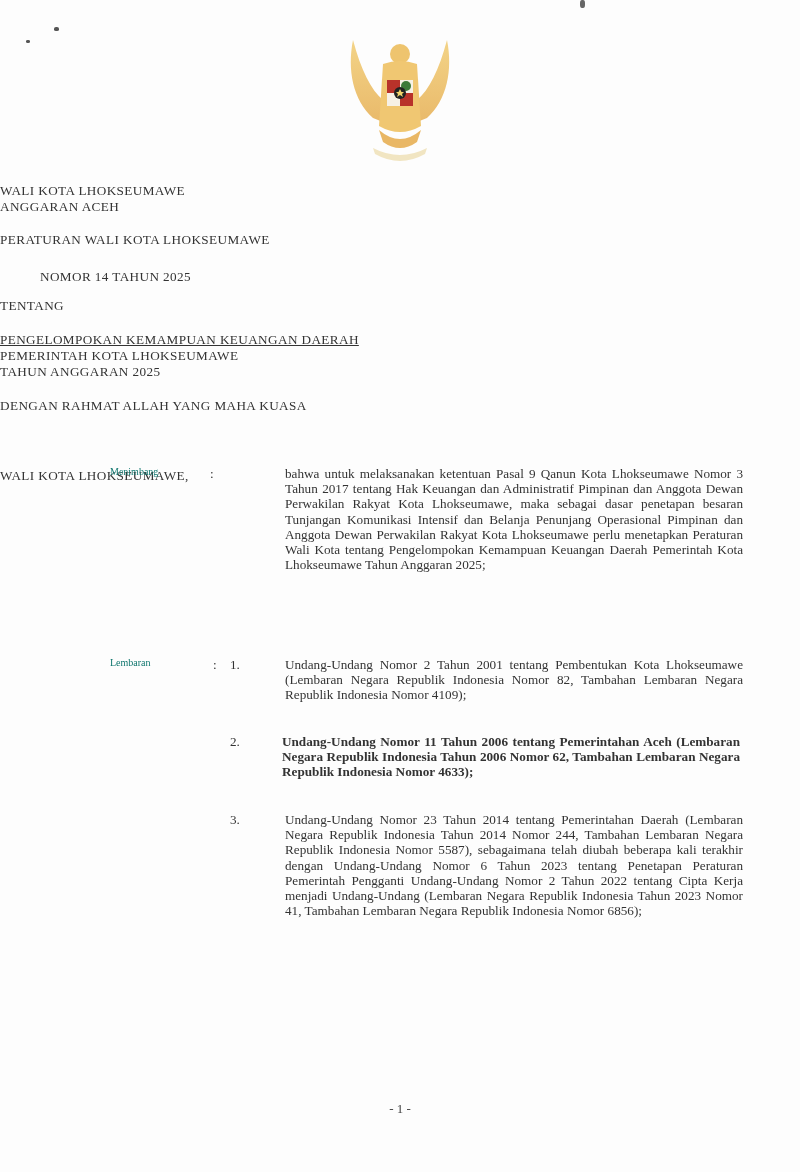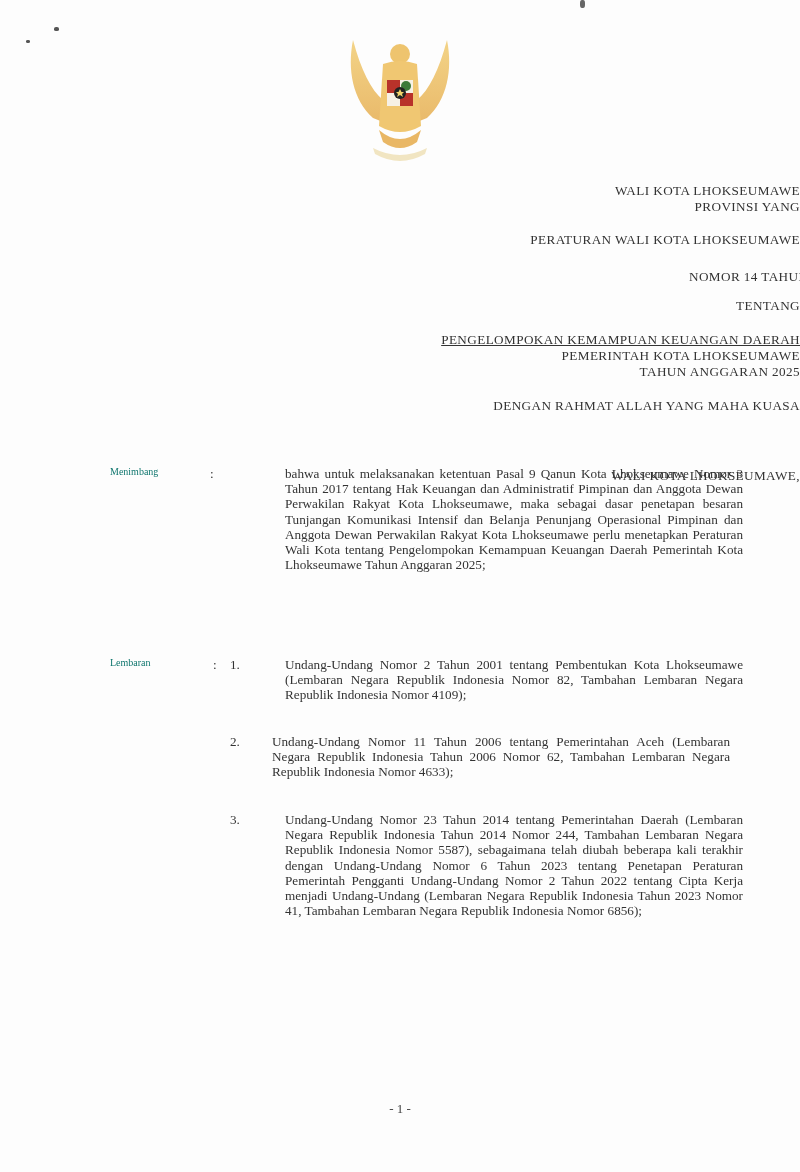--- a/index.html
+++ b/index.html
@@ -2,21 +2,21 @@
 <html><head>
   <meta charset="utf-8">
   <style>
     html, body { margin: 0; padding: 0; }
     body {
       width: 800px; height: 1172px; background: #fdfdfd; position: relative; overflow: hidden;
       font-family: "Liberation Serif", "DejaVu Serif", serif; color: #2a2a2a;
     }
     .speck { position: absolute; background: #555; border-radius: 40%; }
     .emblem { position: absolute; left: 343px; top: 30px; width: 114px; height: 140px; }
-    .center { position: absolute; left: 0; width: 800px; text-align: right; font-size: 13.2px; letter-spacing: 0.4px; line-height: 14px; color: #333; }
+    .center { position: absolute; left: 0; width: 800px; text-align: left; font-size: 13.2px; letter-spacing: 0.4px; line-height: 14px; color: #333; }
     .label { position: absolute; font-size: 10px; color: #0f766e; }
     .colon { position: absolute; font-size: 13.2px; color: #333; }
     .para { position: absolute; font-size: 13.2px; line-height: 15.2px; text-align: justify; text-align-last: left; color: #333; margin-left: 28px; }
     .num { position: absolute; font-size: 13.2px; color: #333; }
     .footer { position: absolute; left: 0; width: 800px; top: 1101px; text-align: center; font-size: 13px; color: #444; }
   </style>
 </head>
 <body>
 
 <div class="speck" style="left:26px;top:40px;width:4px;height:3px;"></div>
@@ -39,39 +39,39 @@
   <circle cx="63" cy="56" r="5" fill="#3c7a3a"></circle>
   <rect x="44" y="63" width="13" height="13" fill="#f6f1e6"></rect>
   <rect x="57" y="63" width="13" height="13" fill="#b8322a"></rect>
   <circle cx="57" cy="63" r="6" fill="#222"></circle>
   <polygon points="57,59 58.5,62 61,62 59,64 60,67 57,65 54,67 55,64 53,62 55.5,62" fill="#f2d36b"></polygon>
   <path d="M36 100 Q57 118 78 100 L74 112 Q57 124 40 112 Z" fill="#e9b765"></path>
   <path d="M30 118 Q57 132 84 118 L82 124 Q57 138 32 124 Z" fill="#f1e5c2"></path>
 </svg>
 
 <div class="center" style="top:184px;">WALI KOTA LHOKSEUMAWE</div>
-<div class="center" style="top:200px;">PROVINSI YANG</div>
+<div class="center" style="top:200px;">ANGGARAN ACEH</div>
 <div class="center" style="top:233px;">PERATURAN WALI KOTA LHOKSEUMAWE</div>
 <div class="center" style="top:270px;padding-left:40px;">NOMOR 14 TAHUN 2025</div>
 <div class="center" style="top:299px;">TENTANG</div>
 <div class="center" style="top:333px;text-decoration:underline;">PENGELOMPOKAN KEMAMPUAN KEUANGAN DAERAH</div>
 <div class="center" style="top:349px;">PEMERINTAH KOTA LHOKSEUMAWE</div>
 <div class="center" style="top:365px;">TAHUN ANGGARAN 2025</div>
 <div class="center" style="top:399px;">DENGAN RAHMAT ALLAH YANG MAHA KUASA</div>
 <div class="center" style="top:432px;margin-top:37px;">WALI KOTA LHOKSEUMAWE,</div>
 
 <div class="label" style="left:110px;top:466px;">Menimbang</div>
 <div class="colon" style="left:210px;top:466px;">:</div>
 <div class="para" style="left:257px;top:466px;width:458px;">bahwa untuk melaksanakan ketentuan Pasal 9 Qanun Kota Lhokseumawe Nomor 3 Tahun 2017 tentang Hak Keuangan dan Administratif Pimpinan dan Anggota Dewan Perwakilan Rakyat Kota Lhokseumawe, maka sebagai dasar penetapan besaran Tunjangan Komunikasi Intensif dan Belanja Penunjang Operasional Pimpinan dan Anggota Dewan Perwakilan Rakyat Kota Lhokseumawe perlu menetapkan Peraturan Wali Kota tentang Pengelompokan Kemampuan Keuangan Daerah Pemerintah Kota Lhokseumawe Tahun Anggaran 2025;</div>
 
 <div class="label" style="left:110px;top:657px;">Lembaran</div>
 <div class="colon" style="left:213px;top:657px;">:</div>
 
 <div class="num" style="left:230px;top:657px;">1.</div>
 <div class="para" style="left:257px;top:657px;width:458px;">Undang-Undang Nomor 2 Tahun 2001 tentang Pembentukan Kota Lhokseumawe (Lembaran Negara Republik Indonesia Nomor 82, Tambahan Lembaran Negara Republik Indonesia Nomor 4109);</div>
 
 <div class="num" style="left:230px;top:734px;">2.</div>
-<div class="para" style="left:244px;top:734px;width:458px;">Undang-Undang Nomor 11 Tahun 2006 tentang Pemerintahan Aceh (Lembaran Negara Republik Indonesia Tahun 2006 Nomor 62, Tambahan Lembaran Negara Republik Indonesia Nomor 4633);</div>
+<div class="para" style="left:254px;top:734px;width:458px;font-weight:bold;">Undang-Undang Nomor 11 Tahun 2006 tentang Pemerintahan Aceh (Lembaran Negara Republik Indonesia Tahun 2006 Nomor 62, Tambahan Lembaran Negara Republik Indonesia Nomor 4633);</div>
 
 <div class="num" style="left:230px;top:812px;">3.</div>
 <div class="para" style="left:257px;top:812px;width:458px;">Undang-Undang Nomor 23 Tahun 2014 tentang Pemerintahan Daerah (Lembaran Negara Republik Indonesia Tahun 2014 Nomor 244, Tambahan Lembaran Negara Republik Indonesia Nomor 5587), sebagaimana telah diubah beberapa kali terakhir dengan Undang-Undang Nomor 6 Tahun 2023 tentang Penetapan Peraturan Pemerintah Pengganti Undang-Undang Nomor 2 Tahun 2022 tentang Cipta Kerja menjadi Undang-Undang (Lembaran Negara Republik Indonesia Tahun 2023 Nomor 41, Tambahan Lembaran Negara Republik Indonesia Nomor 6856);</div>
 
 <div class="footer">- 1 -</div>
 
 </body></html>

